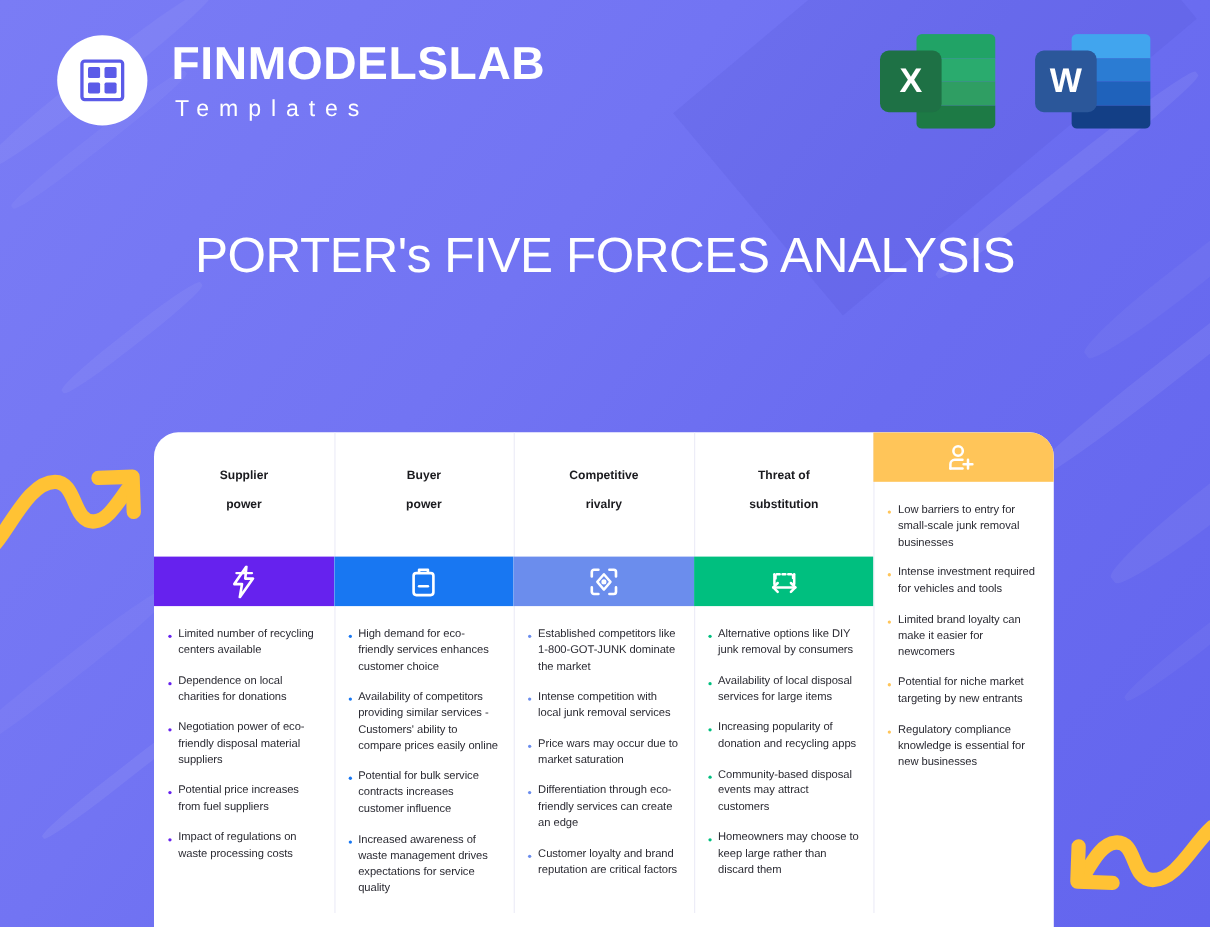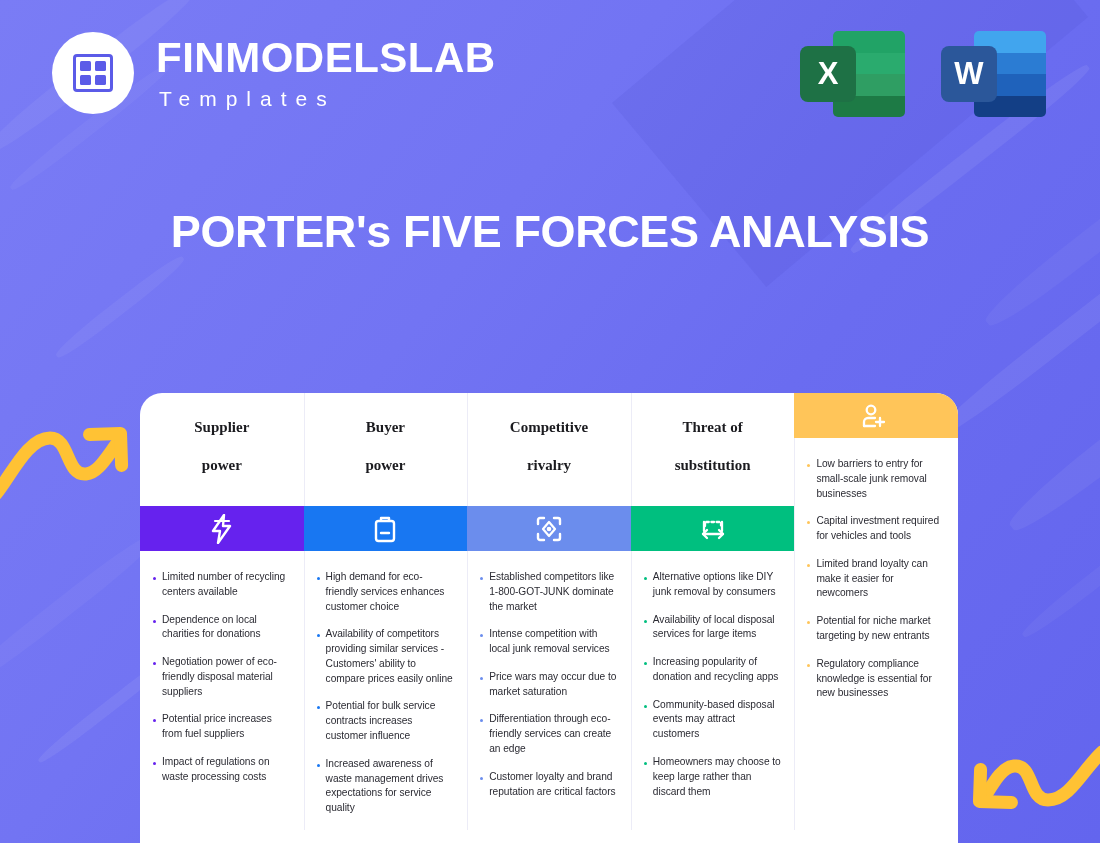--- a/index.html
+++ b/index.html
@@ -95,21 +95,21 @@
   .title-line1 {
     color: #ffffff;
     font-size: 45px;
     font-weight: 700;
     letter-spacing: -0.4px;
     line-height: 1.22;
   }
   .title-line2 {
     color: #ffffff;
     font-size: 45px;
-    font-weight: 700;
+    font-weight: 400;
     letter-spacing: -0.4px;
     line-height: 1.22;
     margin-top: 9px;
   }
 
   
   .arrow-deco { position: absolute; pointer-events: none; }
   .arrow-left { left: -6px; top: 408px; }
   .arrow-right { right: -4px; top: 744px; }
 
@@ -139,25 +139,24 @@
     background: #ececf7;
   }
   .col-head {
     height: 113px;
     display: flex; align-items: center; justify-content: center;
     text-align: center;
     padding: 0 8px 6px;
   }
   .col-head span {
     color: #1b1b1f;
-    font-size: 15px;
+    font-size: 11px;
     font-weight: 700;
     line-height: 1.25;
     display: block;
-    font-family: Liberation Serif, serif;
   }
   .col-icon {
     height: 45px;
     display: flex; align-items: center; justify-content: center;
     position: relative;
   }
   .col-icon svg { display: block; }
   .col-body {
     padding: 19px 13px 0 9px;
     flex: 1;
@@ -426,21 +425,21 @@
             <path d="M22 17 V25 M18 21 H26" stroke="#fff" stroke-width="2.3" stroke-linecap="round"></path>
           </svg>
         </div>
         <div class="col-body">
           <div class="bullet">
               <span class="dot" style="background:#ffc559"></span>
               <span class="txt"> Low barriers to entry for small-scale junk removal businesses</span>
             </div>
           <div class="bullet">
               <span class="dot" style="background:#ffc559"></span>
-              <span class="txt">Capital investment required for vehicles and tools</span>
+              <span class="txt">Intense investment required for vehicles and tools</span>
             </div>
           <div class="bullet">
               <span class="dot" style="background:#ffc559"></span>
               <span class="txt">Limited brand loyalty can make it easier for newcomers</span>
             </div>
           <div class="bullet">
               <span class="dot" style="background:#ffc559"></span>
               <span class="txt">Potential for niche market targeting by new entrants</span>
             </div>
           <div class="bullet">

